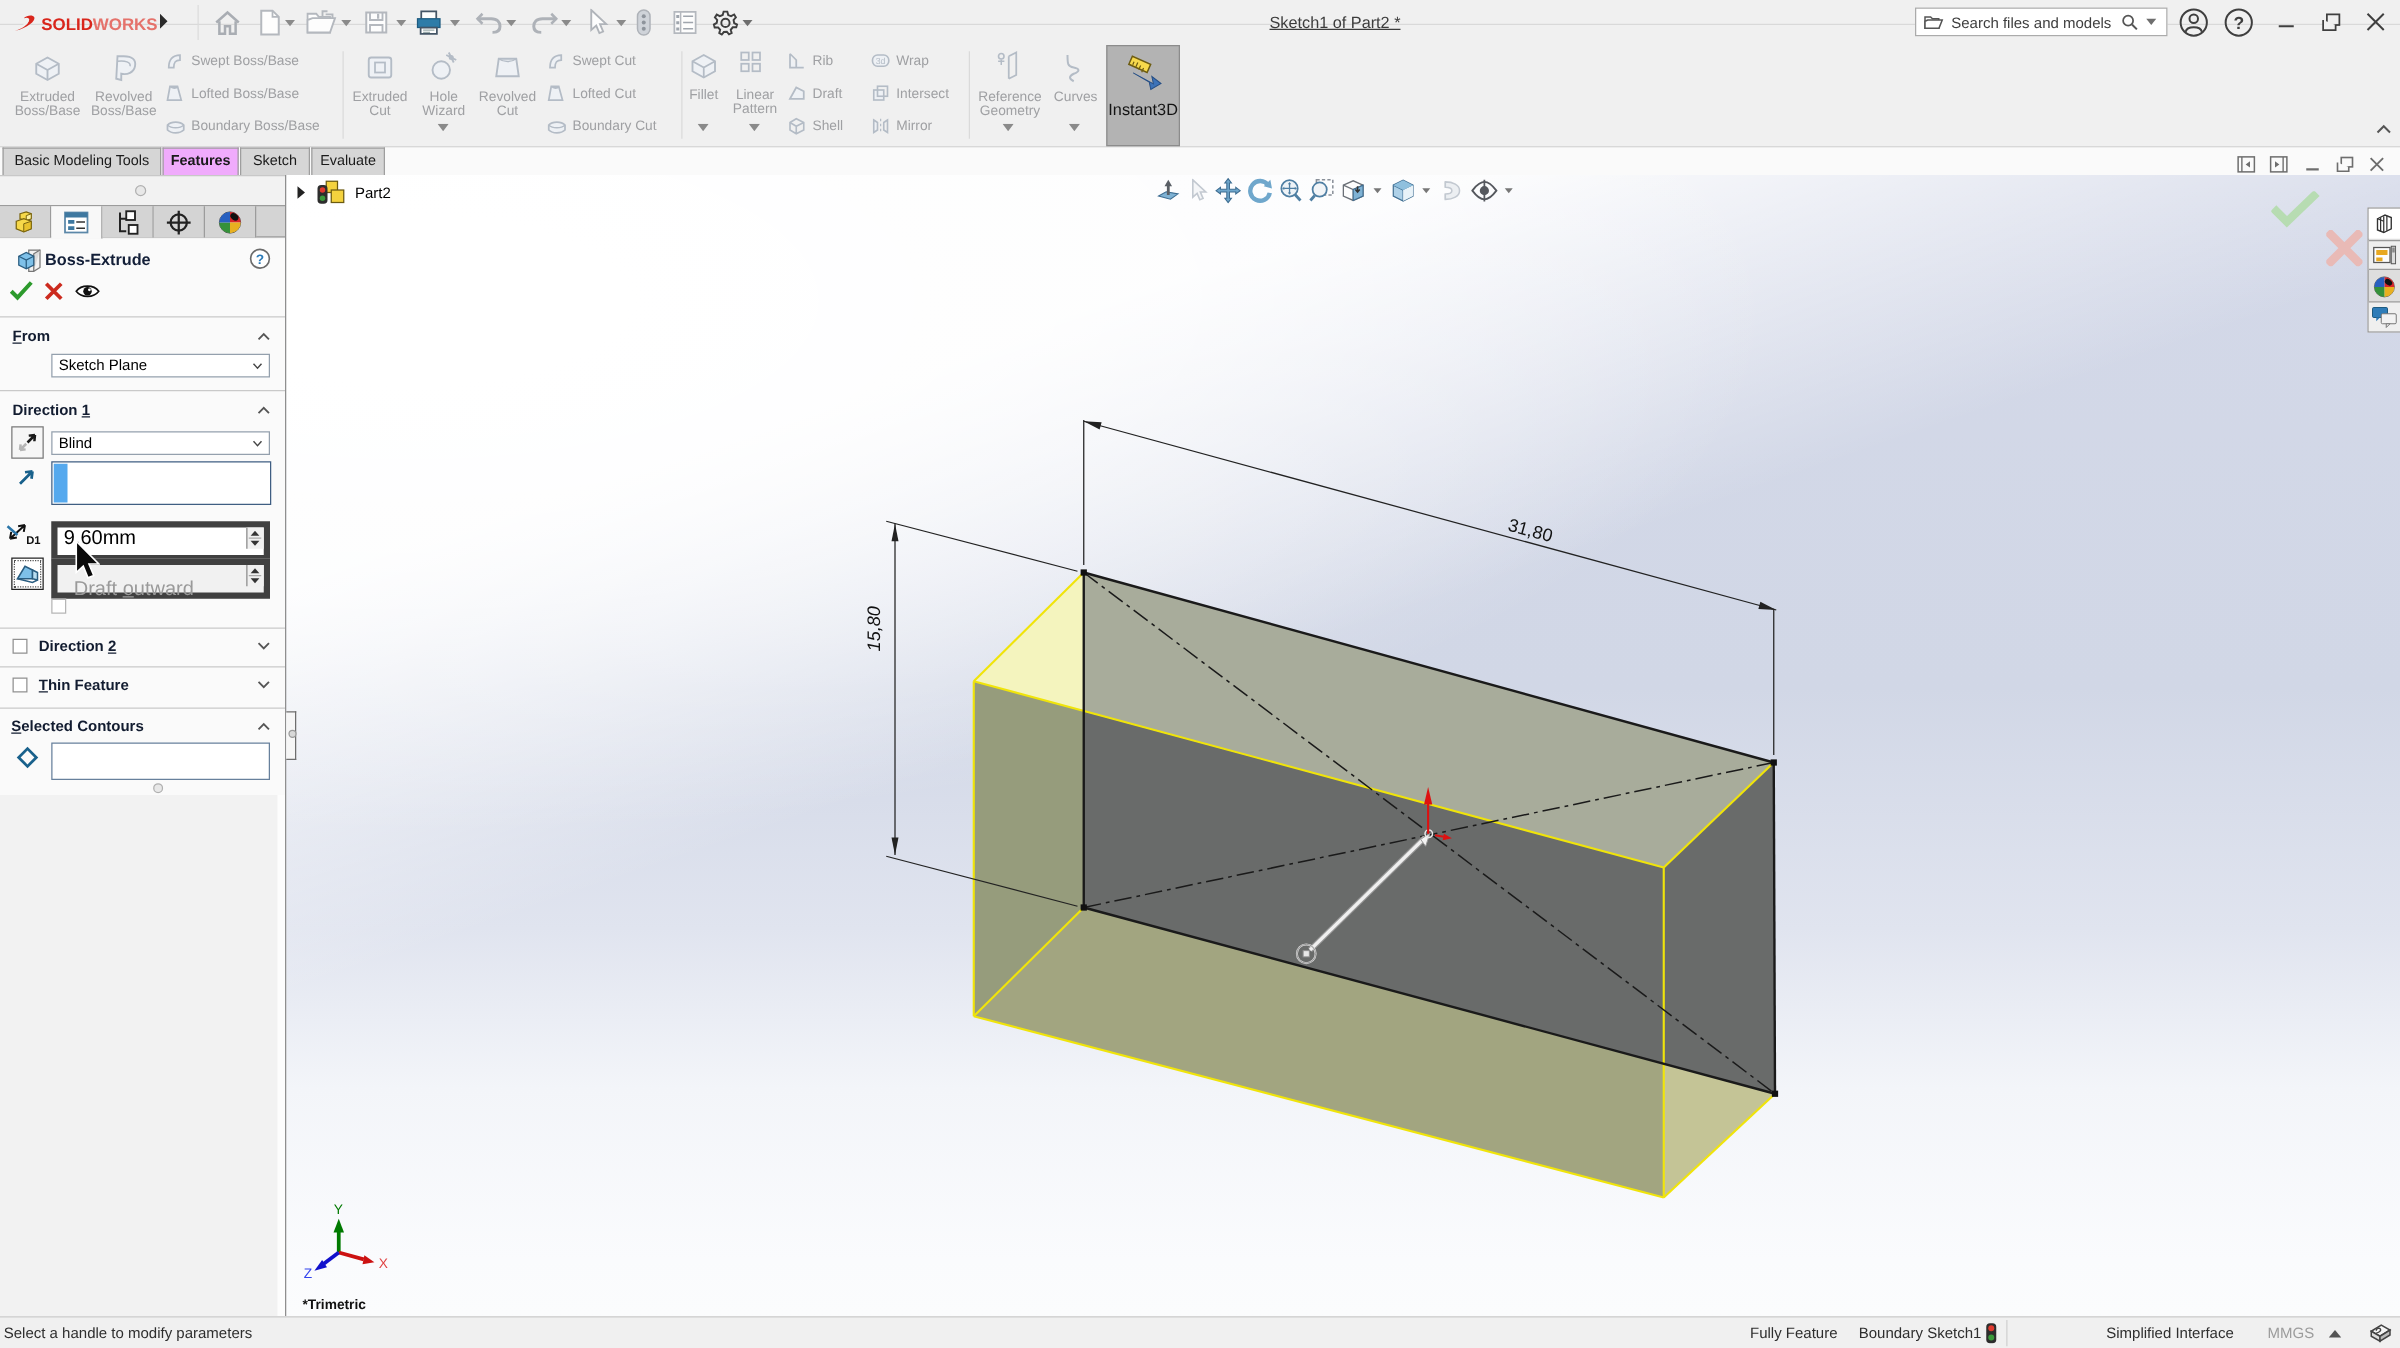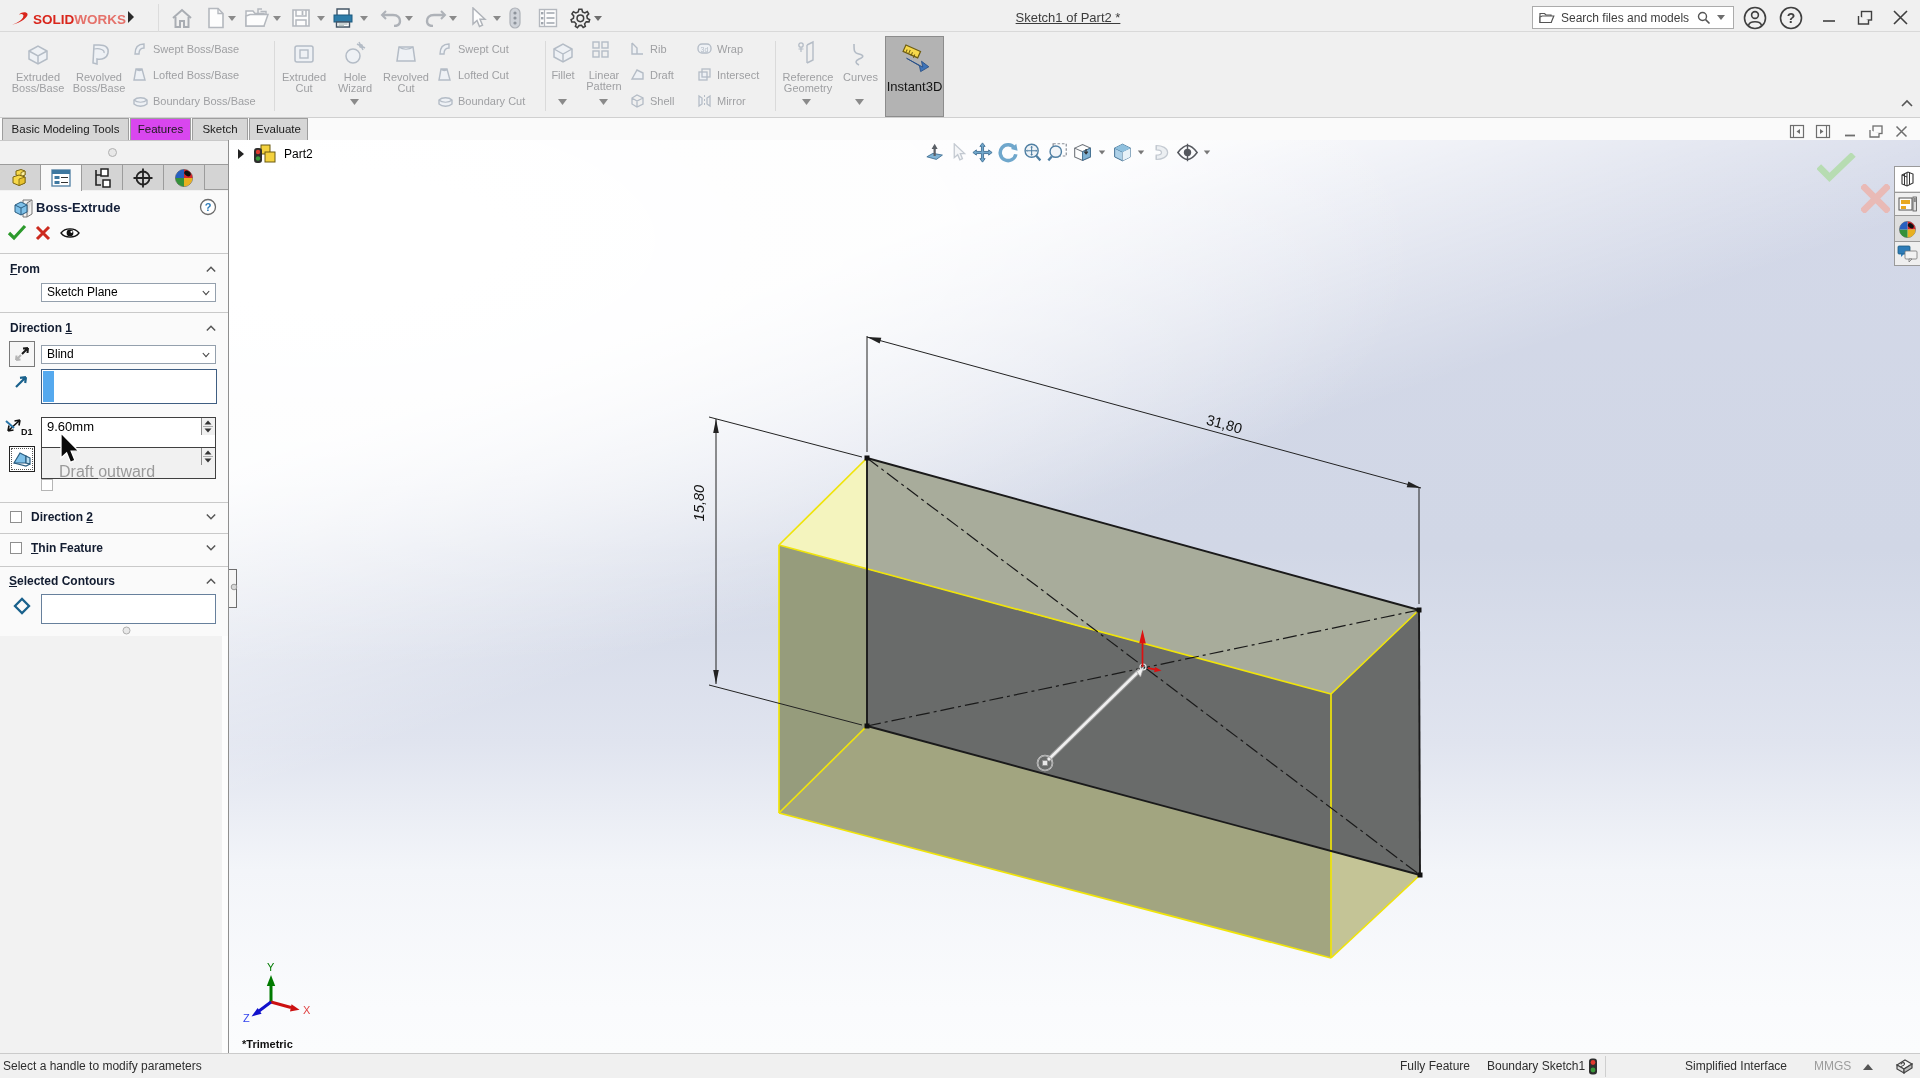--- a/index.html
+++ b/index.html
@@ -1,55 +1,55 @@
 <!DOCTYPE html>
 <html><head>
 <meta charset="utf-8">
 <style>
 * { margin:0; padding:0; box-sizing:border-box; }
 html,body { width:1920px; height:1078px; overflow:hidden; font-family:"Liberation Sans",sans-serif; background:#f0f0f0; }
 #root { position:relative; width:1920px; height:1078px; }
 .abs { position:absolute; }
 
 
-#titlebar { position:absolute; left:0; top:0; width:1920px; height:32px; background:#f0f0f0; border-bottom:1px solid #d9d9d9; }
+#titlebar { position:absolute; left:0; top:0; width:1920px; height:20px; background:#f0f0f0; border-bottom:1px solid #d9d9d9; }
 #logo { position:absolute; left:10px; top:10px; font-size:13.5px; color:#d9261c; letter-spacing:0; white-space:nowrap; }
 #logo b { font-weight:bold; }
 #logo .wk { color:#e5726b; font-weight:bold; }
 .ddv { width:0; height:0; border-left:4px solid transparent; border-right:4px solid transparent; border-top:5px solid #6e6e6e; display:inline-block; }
 #doctitle { position:absolute; top:10px; left:960px; transform:translateX(-50%); font-size:13px; color:#3c3c3c;text-decoration:underline; }
 #searchbox { position:absolute; left:1532px; top:6px; width:202px; height:23px; background:#fff; border:1px solid #ababab; display:flex; align-items:center; font-size:12px; color:#3e3e3e; white-space:nowrap; }
 
 
 #ribbon { position:absolute; left:0; top:36px; width:1920px; height:82px; background:#f0f0f0; border-bottom:1px solid #d0d0d0; }
 .rsep { position:absolute; top:5px; height:70px; width:1px; background:#dadada; }
 .bigbtn { position:absolute; top:3px; text-align:center; color:#9fa0a3; font-size:11px; line-height:11.5px; }
 .smallitem { position:absolute; display:flex; align-items:center; color:#9fa0a3; font-size:11px; white-space:nowrap; }
 .smallitem svg { margin-right:4px; }
 
 
 #tabrow { position:absolute; left:0; top:118px; width:1920px; height:22px; background:#fafafa; }
 .rtab { position:absolute; top:0; height:22px; background:#d6d6d6; border:1px solid #9e9e9e; border-bottom:none; font-size:11.5px; color:#1a1a1a; text-align:center; line-height:20px; white-space:nowrap; }
-.rtab.active { background:#d946ef; font-weight:normal; height:22px; z-index:2; }
+.rtab.active { background:#f0abfc; font-weight:bold; height:22px; z-index:2; }
 
 
 #statusbar { position:absolute; left:0; top:1053px; width:1920px; height:25px; background:#f0f0f0; border-top:1px solid #cbcbcb; font-size:12px; color:#2e2e2e; }
 #statusbar span { position:absolute; top:5px; white-space:nowrap; }
 
 
 #pm { position:absolute; left:0; top:140px; width:228px; height:913px; background:#f2f2f2; border-top:1px solid #c8c8c8; }
 #pmtabs { position:absolute; left:0; top:23px; width:228px; height:26px; background:#d4d4d4; border-top:1px solid #9c9c9c; border-bottom:1px solid #9c9c9c; }
 .pmtab { position:absolute; top:0px; width:41px; height:25px; border-right:1px solid #9c9c9c; background:#d4d4d4; display:flex; align-items:center; justify-content:center; }
 .pmtab.active { background:#f8f8f8; height:26px; }
 .pmdivider { position:absolute; left:0; width:228px; height:1px; background:#c9c9c9; }
 .pmhead { position:absolute; font-size:12px; font-weight:bold; color:#121c30; }
 .chev { position:absolute; width:10px; height:10px; }
 .combo { position:absolute; left:41px; width:175px; height:19px; background:#fff; border:1px solid #94a0ad; font-size:12px; color:#000; line-height:17px; padding-left:5px; }
 .combo .ca { position:absolute; right:5px; top:6px; width:8px; height:6px; }
-.spin { position:absolute; left:41px; width:175px; height:32px; background:#fff; border:1px solid #404040; font-size:13px; color:#000; line-height:17px; padding-left:5px; }
+.spin { position:absolute; left:41px; width:175px; height:32px; background:#fff; border:5px solid #404040; font-size:16px; color:#000; line-height:17px; padding-left:5px; }
 .spinbtn { position:absolute; right:0; top:0; width:14px; height:17px; border-left:1px solid #8a8a8a; background:#f0f0f0; }
 .cb { position:absolute; width:12px; height:12px; background:#fff; border:1px solid #8f8f8f; }
 
 
 #viewport { position:absolute; left:228px; top:140px; width:1692px; height:913px;
   background:
    radial-gradient(ellipse 1150px 450px at 100px 100px, rgba(255,255,255,1) 15%, rgba(255,255,255,0) 95%),
    linear-gradient(161deg, rgba(255,255,255,0.92) 22%, rgba(255,255,255,0) 44%),
    linear-gradient(180deg, #d3d8e8 0%, #d1d7e6 45%, #e0e4ef 66%, #f3f5f9 80%, #fafbfd 95%, #fbfcfd 100%);
   border-left:1px solid #8f8f8f; }

